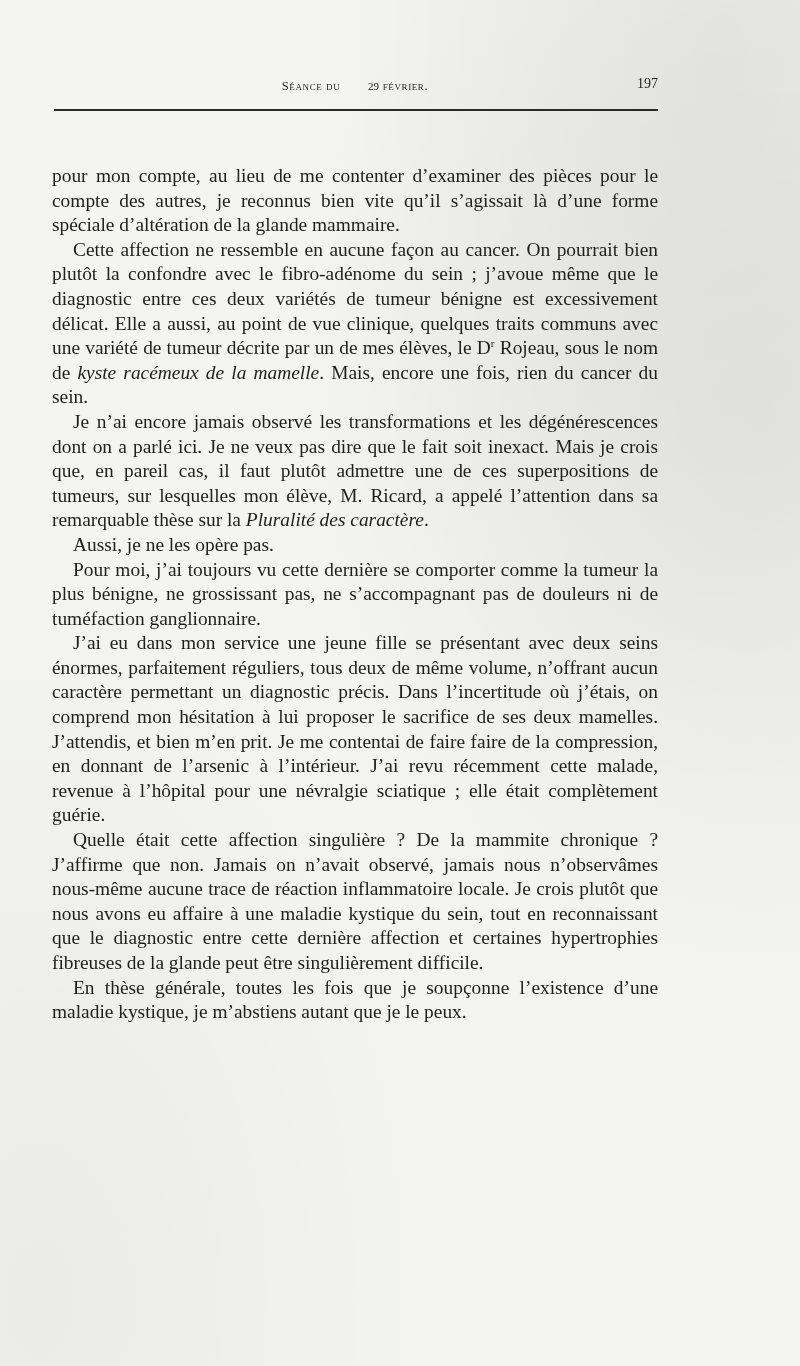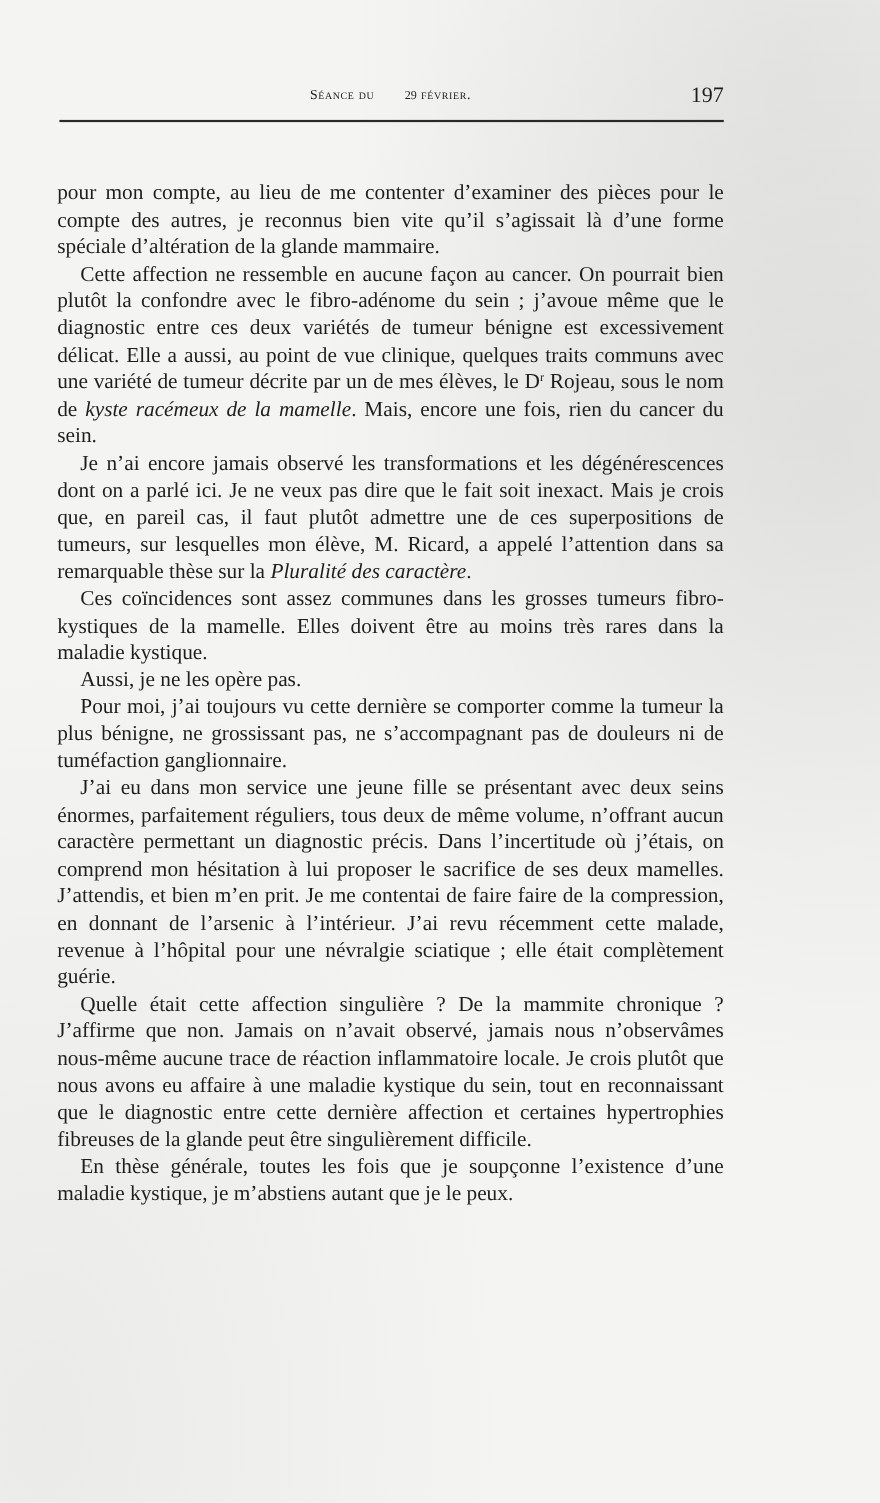--- a/index.html
+++ b/index.html
@@ -20,21 +20,21 @@
   .running-head {
     position: absolute; top: 77px; left: 0; width: 606px; height: 22px;
   }
   .rh-title {
     position: absolute; left: 0; width: 606px; text-align: center;
     font-size: 12.5px; letter-spacing: 0.6px; font-variant: small-caps;
     top: 2px;
   }
   .rh-title .num { font-size: 11px; letter-spacing: 0; margin-left: 24px; }
   .rh-page {
-    position: absolute; right: 0; top: -1px; font-size: 20px;
+    position: absolute; right: 0; top: -1px; font-size: 14px;
   }
   .rule {
     position: absolute; top: 109px; left: 2px; width: 604px; height: 2px;
     background: #2a2a2a;
   }
   .body-text {
     position: absolute; top: 125px; left: 0; width: 606px;
     font-size: 19.4px; line-height: 24.6px;
     text-align: justify;
     margin-top: 39px;
@@ -61,20 +61,19 @@
 
   <div class="rule"></div>
 
   <div class="body-text">
     <p class="cont">pour mon compte, au lieu de me contenter d’examiner des pièces pour le compte des autres, je reconnus bien vite qu’il s’agissait là d’une forme spéciale d’altération de la glande mammaire.</p>
 
     <p><span>Cette affection ne ressemble en aucune façon au cancer. On pourrait bien plutôt la confondre avec le fibro-adénome du sein ; j’avoue même que le diagnostic entre ces deux variétés de tumeur bénigne est excessivement délicat. Elle a aussi, au point de vue clinique, quelques traits communs avec une variété de tumeur décrite par un de mes élèves, le D</span><sup>r</sup><span> Rojeau, sous le nom de </span><em>kyste racémeux de la mamelle</em><span>. Mais, encore une fois, rien du cancer du sein.</span></p>
 
     <p><span>Je n’ai encore jamais observé les transformations et les dégénérescences dont on a parlé ici. Je ne veux pas dire que le fait soit inexact. Mais je crois que, en pareil cas, il faut plutôt admettre une de ces superpositions de tumeurs, sur lesquelles mon élève, M. Ricard, a appelé l’attention dans sa remarquable thèse sur la </span><em>Pluralité des caractère</em><span>.</span></p>
 
-    <p>Ces coïncidences sont assez communes dans les grosses tumeurs fibro-kystiques de la mamelle. Elles doivent être au moins très rares dans la maladie kystique.</p>
     <p>Aussi, je ne les opère pas.</p>
     <p>Pour moi, j’ai toujours vu cette dernière se comporter comme la tumeur la plus bénigne, ne grossissant pas, ne s’accompagnant pas de douleurs ni de tuméfaction ganglionnaire.</p>
     <p>J’ai eu dans mon service une jeune fille se présentant avec deux seins énormes, parfaitement réguliers, tous deux de même volume, n’offrant aucun caractère permettant un diagnostic précis. Dans l’incertitude où j’étais, on comprend mon hésitation à lui proposer le sacrifice de ses deux mamelles. J’attendis, et bien m’en prit. Je me contentai de faire faire de la compression, en donnant de l’arsenic à l’intérieur. J’ai revu récemment cette malade, revenue à l’hôpital pour une névralgie sciatique ; elle était complètement guérie.</p>
     <p>Quelle était cette affection singulière ? De la mammite chronique ? J’affirme que non. Jamais on n’avait observé, jamais nous n’observâmes nous-même aucune trace de réaction inflammatoire locale. Je crois plutôt que nous avons eu affaire à une maladie kystique du sein, tout en reconnaissant que le diagnostic entre cette dernière affection et certaines hypertrophies fibreuses de la glande peut être singulièrement difficile.</p>
     <p>En thèse générale, toutes les fois que je soupçonne l’existence d’une maladie kystique, je m’abstiens autant que je le peux.</p>
   </div>
 </div>
 
 </body></html>

